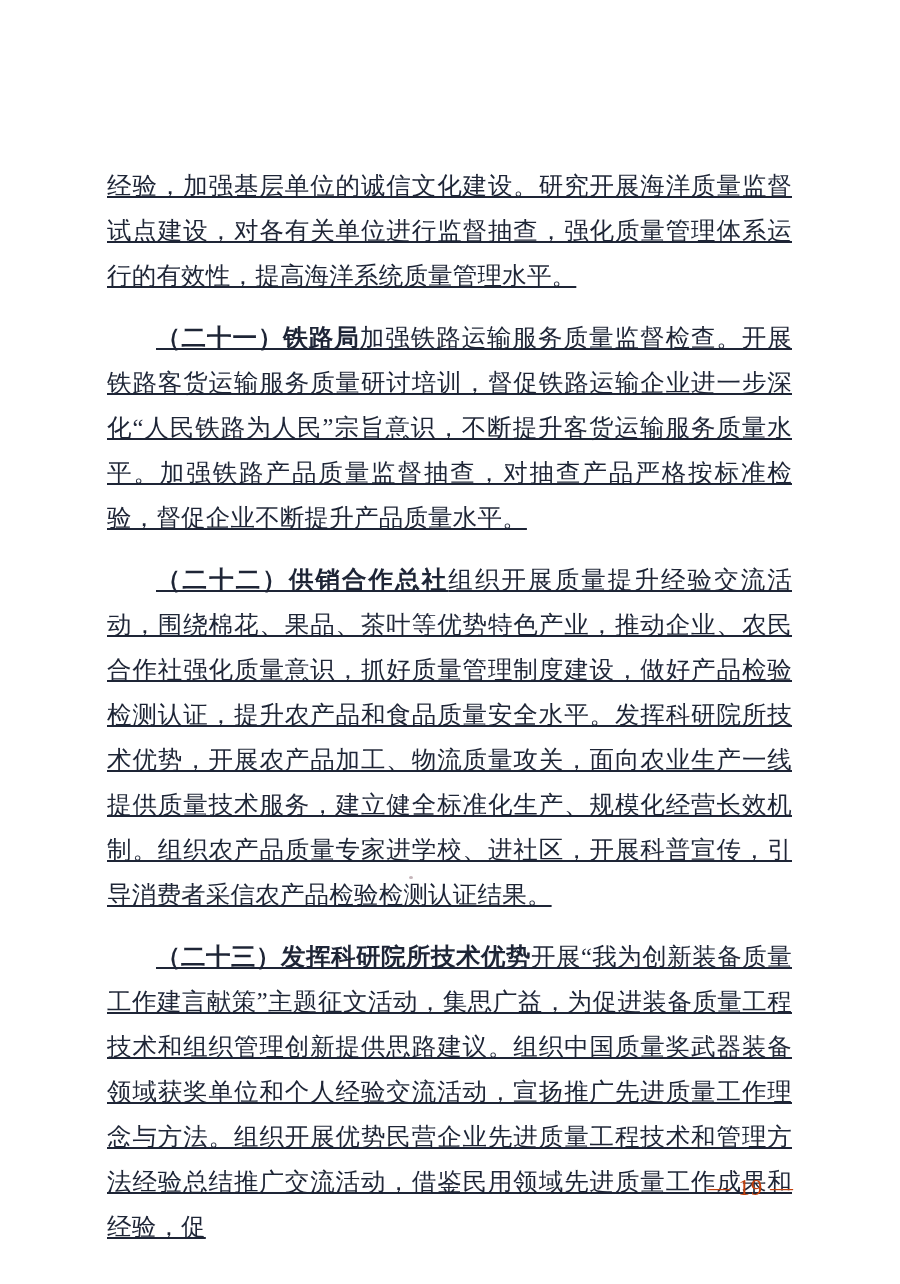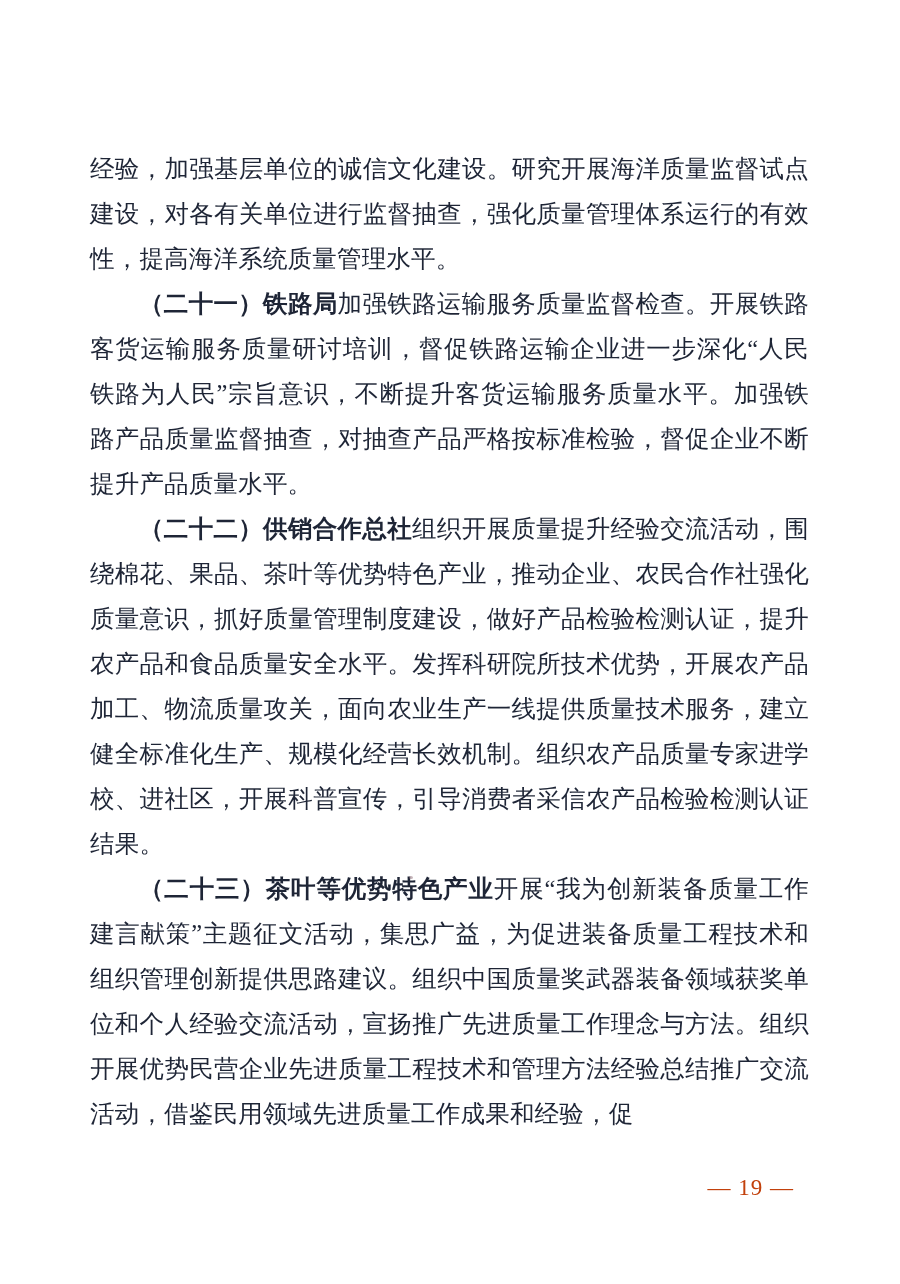--- a/index.html
+++ b/index.html
@@ -21,23 +21,24 @@
     top: 146px;
     width: 719px;
     font-size: 24.5px;
     line-height: 45px;
     color: #1e2536;
     text-align: justify;
     text-justify: inter-ideograph;
     letter-spacing: 0.2px;
   }
   .para {
-    margin: 0;
+    margin: 17px;
     padding: 0;
     text-indent: 2em;
+    text-decoration: underline;
   }
   .para.no-indent {
     text-indent: 0;
   }
   .para-lead {
     font-weight: 700;
   }
   .para-body {
     font-weight: 400;
   }
@@ -67,21 +68,21 @@
 <div class="page">
 
   <div class="content">
 
     <p class="para no-indent"><span class="para-lead"></span><span class="para-body">经验，加强基层单位的诚信文化建设。研究开展海洋质量监督试点建设，对各有关单位进行监督抽查，强化质量管理体系运行的有效性，提高海洋系统质量管理水平。</span></p>
 
     <p class="para"><span class="para-lead">（二十一）铁路局</span><span class="para-body">加强铁路运输服务质量监督检查。开展铁路客货运输服务质量研讨培训，督促铁路运输企业进一步深化“人民铁路为人民”宗旨意识，不断提升客货运输服务质量水平。加强铁路产品质量监督抽查，对抽查产品严格按标准检验，督促企业不断提升产品质量水平。</span></p>
 
     <p class="para"><span class="para-lead">（二十二）供销合作总社</span><span class="para-body">组织开展质量提升经验交流活动，围绕棉花、果品、茶叶等优势特色产业，推动企业、农民合作社强化质量意识，抓好质量管理制度建设，做好产品检验检测认证，提升农产品和食品质量安全水平。发挥科研院所技术优势，开展农产品加工、物流质量攻关，面向农业生产一线提供质量技术服务，建立健全标准化生产、规模化经营长效机制。组织农产品质量专家进学校、进社区，开展科普宣传，引导消费者采信农产品检验检测认证结果。</span></p>
 
-    <p class="para"><span class="para-lead">（二十三）茶叶等优势特色产业</span><span class="para-body">开展“我为创新装备质量工作建言献策”主题征文活动，集思广益，为促进装备质量工程技术和组织管理创新提供思路建议。组织中国质量奖武器装备领域获奖单位和个人经验交流活动，宣扬推广先进质量工作理念与方法。组织开展优势民营企业先进质量工程技术和管理方法经验总结推广交流活动，借鉴民用领域先进质量工作成果和经验，促</span></p>
+    <p class="para"><span class="para-lead">（二十三）发挥科研院所技术优势</span><span class="para-body">开展“我为创新装备质量工作建言献策”主题征文活动，集思广益，为促进装备质量工程技术和组织管理创新提供思路建议。组织中国质量奖武器装备领域获奖单位和个人经验交流活动，宣扬推广先进质量工作理念与方法。组织开展优势民营企业先进质量工程技术和管理方法经验总结推广交流活动，借鉴民用领域先进质量工作成果和经验，促</span></p>
 
   </div>
 
   <div class="scan-speck"></div>
 
   <div class="page-number">— 19 —</div>
 
 </div>
 
 </body></html>

